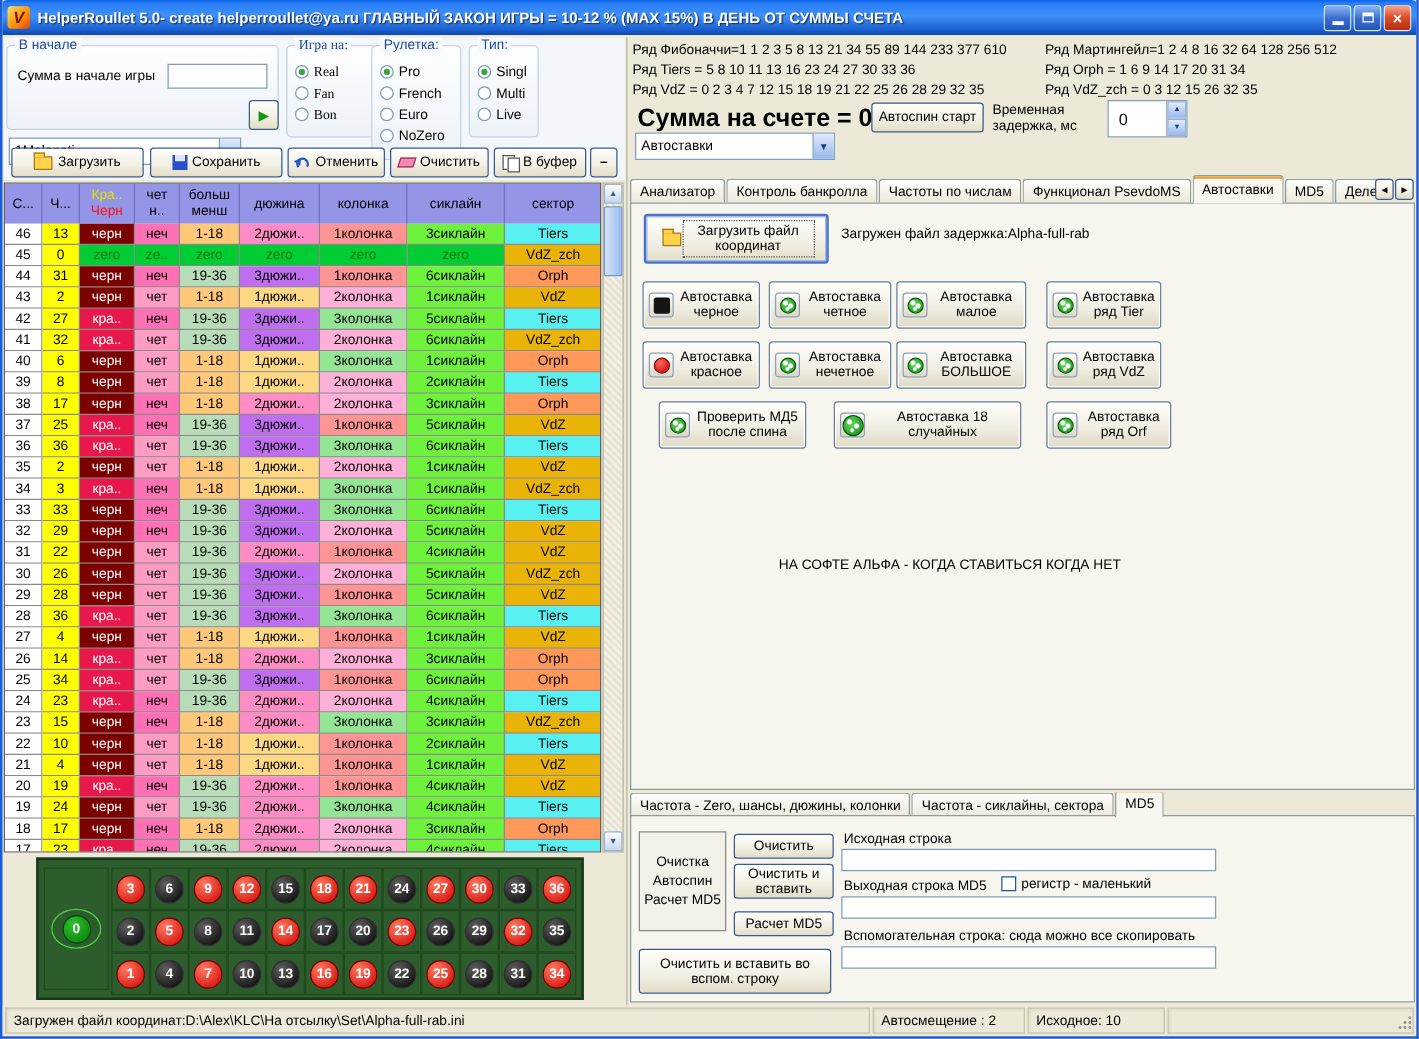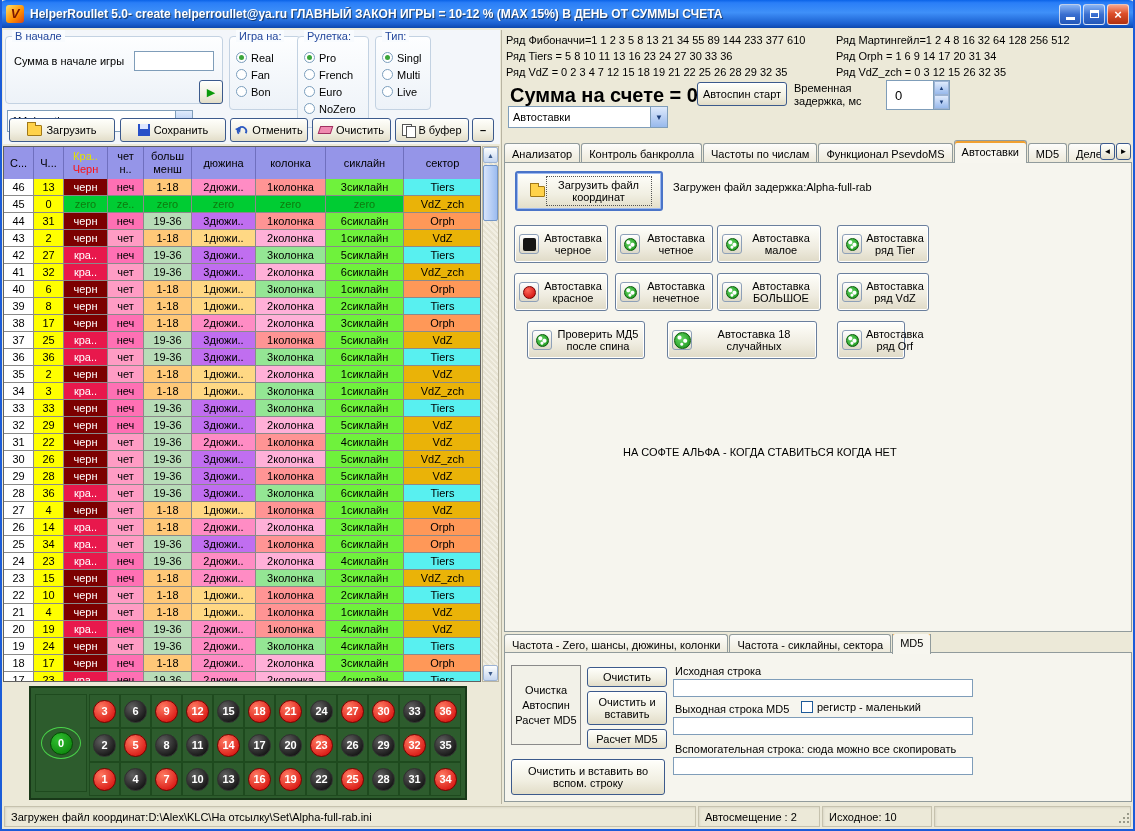--- a/index.html
+++ b/index.html
@@ -185,21 +185,21 @@
       </div>
 
       <div class="combo" style="left:4px;top:80px;width:186px;">
         <span class="cval">1Melonati</span>
         <span class="carrow">▼</span>
       </div>
       <div class="xpbtn playbtn">
           <span>▶</span>
         </div>
 
-      <div class="grp" style="left:226px;top:6px;width:72px;height:74px;">
+      <div class="grp" style="left:226px;top:6px;width:72px;height:74px;font-family:Liberation Serif, serif;">
         <span class="grp-label">Игра на:</span>
         <div id="rg-game" style="position:absolute;left:0;top:12px;width:100%;">
             <div class="radio-row">
               <span class="radio on"></span>
               <span class="rlabel">Real</span>
             </div>
             <div class="radio-row">
               <span class="radio"></span>
               <span class="rlabel">Fan</span>
             </div>
@@ -882,21 +882,21 @@
               <span class="dot"></span>
             </span>
             <span class="ablabel">Проверить МД5 после спина</span>
           </div>
           <div class="abtn" style="left: 162px; top: 158px; width: 150px;">
             <span class="ic ic-green-big">
               <span class="dot"></span>
             </span>
             <span class="ablabel">Автоставка 18 случайных</span>
           </div>
-          <div class="abtn" style="left: 332px; top: 158px; width: 68px;">
+          <div class="abtn" style="left: 332px; top: 158px; width: 100px;">
             <span class="ic ic-green">
               <span class="dot"></span>
             </span>
             <span class="ablabel">Автоставка ряд Orf</span>
           </div>
         </div>
       <div class="warn">
         <div>НА СОФТЕ АЛЬФА - КОГДА СТАВИТЬСЯ КОГДА НЕТ</div>
       </div>
     </div>
@@ -908,21 +908,21 @@
       </div>
     <div class="bpanel">
       <div class="sidebox">
         <div>Очистка</div>
         <div>Автоспин</div>
         <div>Расчет MD5</div>
       </div>
       <div class="xpbtn" style="position:absolute;left:82px;top:14px;width:80px;height:20px;">
           <span>Очистить</span>
         </div>
-      <div class="xpbtn" style="position:absolute;left:82px;top:38px;width:80px;height:34px;white-space:normal;text-align:center;line-height:12px;">
+      <div class="xpbtn" style="position:absolute;left:82px;top:38px;width:80px;height:28px;white-space:normal;text-align:center;line-height:12px;">
           <span>Очистить и вставить</span>
         </div>
       <div class="xpbtn" style="position:absolute;left:82px;top:76px;width:80px;height:20px;">
           <span>Расчет MD5</span>
         </div>
 
       <span class="mlabel" style="left:170px;top:12px;">Исходная строка</span>
       <input class="txtinput minput" style="left: 168px; top: 26px;">
 
       <span class="mlabel" style="left:170px;top:50px;">Выходная строка MD5</span>

